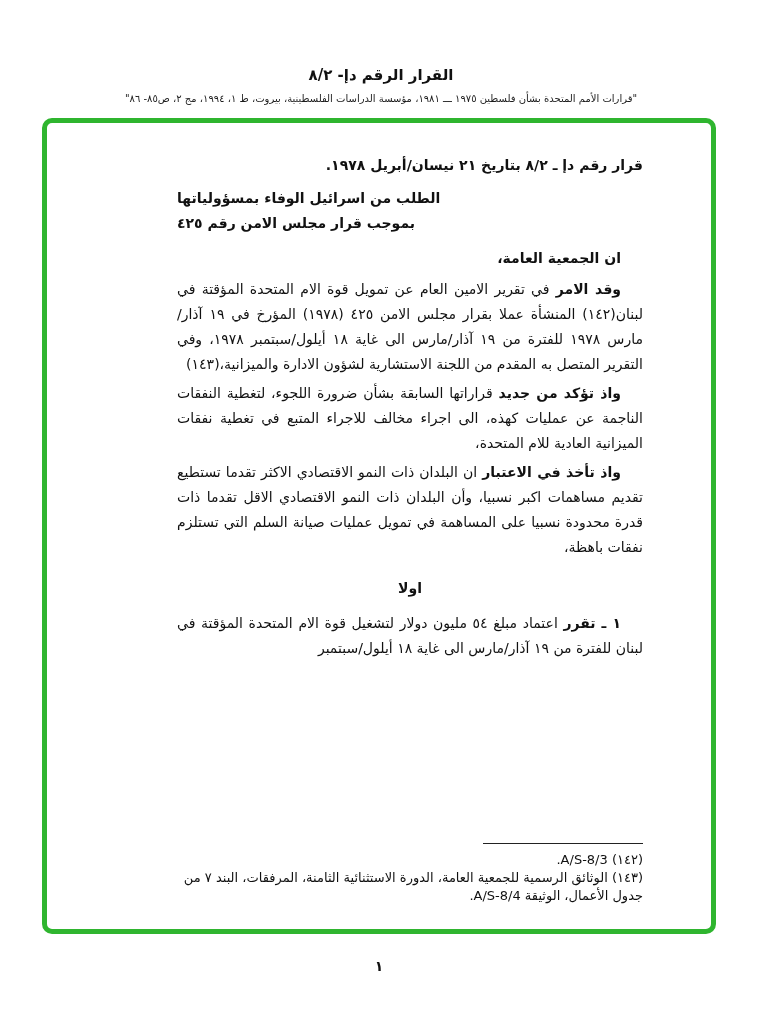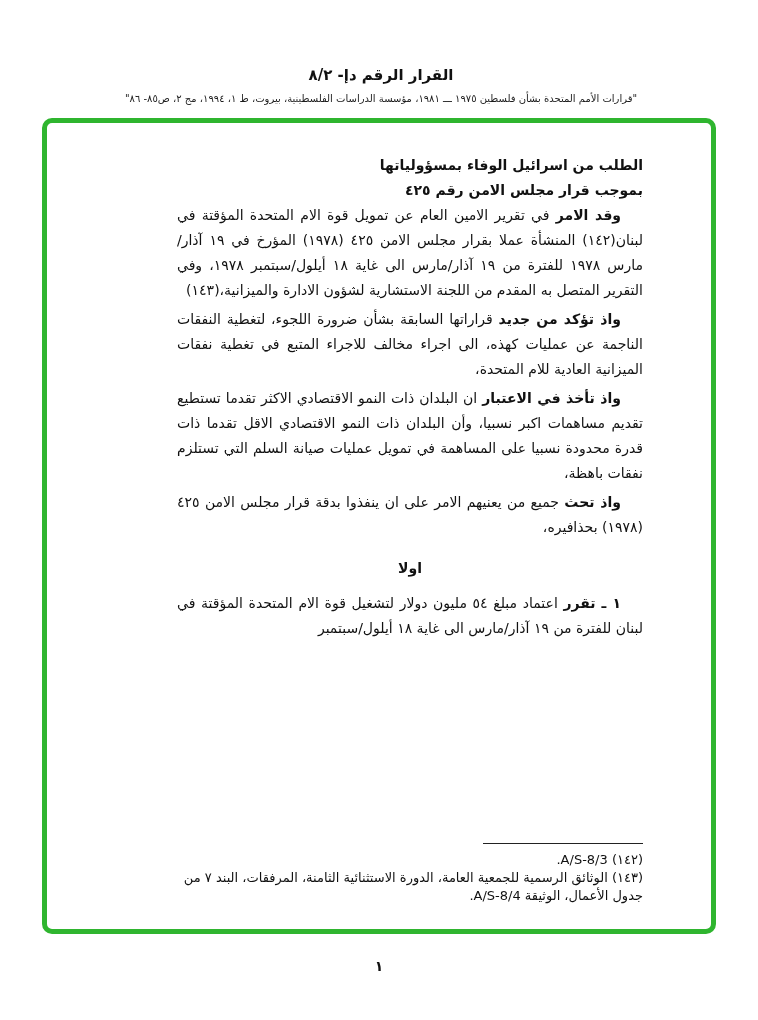--- a/index.html
+++ b/index.html
@@ -57,21 +57,21 @@
     flex-direction: column;
   }
   .doc p { margin: 0; }
   .doc-title {
     font-weight: bold;
     text-align: right;
     margin-bottom: 8px !important;
   }
   .subtitle-line {
     font-weight: bold;
-    text-align: right;
+    text-align: left;
   }
   .preamble-opening {
     font-weight: bold;
     text-align: right;
     text-indent: 22px;
     margin-top: 10px !important;
     margin-bottom: 6px !important;
   }
   .para {
     text-align: justify;
@@ -116,33 +116,34 @@
 <div class="screen">
 
   <div class="page-header">
     <div class="header-title">القرار الرقم دإ- ٨/٢</div>
     <div class="header-citation">"قرارات الأمم المتحدة بشأن فلسطين ١٩٧٥ ـــ ١٩٨١، مؤسسة الدراسات الفلسطينية، بيروت، ط ١، ١٩٩٤، مج ٢، ص٨٥- ٨٦"</div>
   </div>
 
   <div class="doc-frame" style="border-color: rgb(47, 181, 47);">
     <div class="doc">
 
+      <p class="doc-title">قرار رقم دإ ـ ٨/٢ بتاريخ ٢١ نيسان/أبريل ١٩٧٨.</p>
 
       <p class="subtitle-line">الطلب من اسرائيل الوفاء بمسؤولياتها</p>
       <p class="subtitle-line">بموجب قرار مجلس الامن رقم ٤٢٥</p>
 
+      <p class="preamble-opening">ان الجمعية العامة،</p>
 
       <p class="para"><span class="lead">وقد الامر</span><span> في تقرير الامين العام عن تمويل قوة الام المتحدة المؤقتة في لبنان(١٤٢) المنشأة عملا بقرار مجلس الامن ٤٢٥ (١٩٧٨) المؤرخ في ١٩ آذار/مارس ١٩٧٨ للفترة من ١٩ آذار/مارس الى غاية ١٨ أيلول/سبتمبر ١٩٧٨، وفي التقرير المتصل به المقدم من اللجنة الاستشارية لشؤون الادارة والميزانية،(١٤٣)</span></p>
 
       <p class="para"><span class="lead">واذ تؤكد من جديد</span><span> قراراتها السابقة بشأن ضرورة اللجوء، لتغطية النفقات الناجمة عن عمليات كهذه، الى اجراء مخالف للاجراء المتبع في تغطية نفقات الميزانية العادية للام المتحدة،</span></p>
 
       <p class="para"><span class="lead">واذ تأخذ في الاعتبار</span><span> ان البلدان ذات النمو الاقتصادي الاكثر تقدما تستطيع تقديم مساهمات اكبر نسبيا، وأن البلدان ذات النمو الاقتصادي الاقل تقدما ذات قدرة محدودة نسبيا على المساهمة في تمويل عمليات صيانة السلم التي تستلزم نفقات باهظة،</span></p>
 
 
-      <p class="para"><span class="lead">واذ تحث</span><span> جميع من يعنيهم الامر على ان ينفذوا بدقة قرار مجلس الامن ٤٢٥ (١٩٧٨) بحذافيره،</span></p>
 
       <p class="section-heading">اولا</p>
 
       <p class="para"><span class="lead">١ ـ تقرر</span><span> اعتماد مبلغ ٥٤ مليون دولار لتشغيل قوة الام المتحدة المؤقتة في لبنان للفترة من ١٩ آذار/مارس الى غاية ١٨ أيلول/سبتمبر</span></p>
 
       <div class="footnotes">
         <div class="footnote-rule"></div>
         <p class="footnote">(١٤٢) A/S-8/3.</p>
         <p class="footnote">(١٤٣) الوثائق الرسمية للجمعية العامة، الدورة الاستثنائية الثامنة، المرفقات، البند ٧ من جدول الأعمال، الوثيقة A/S-8/4.</p>
       </div>

